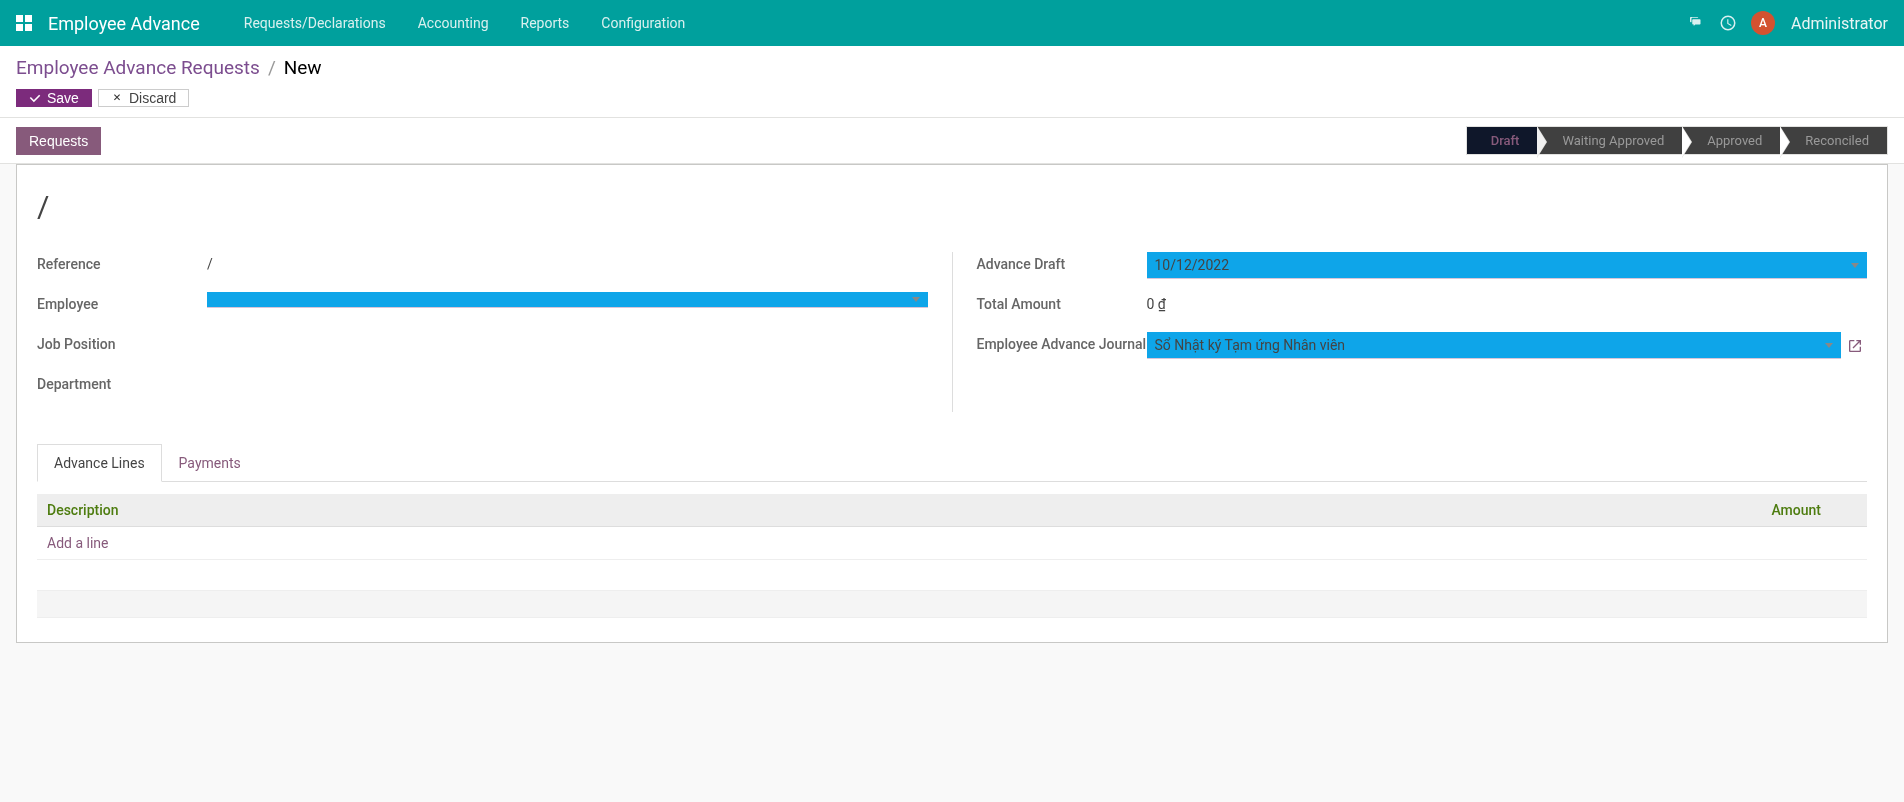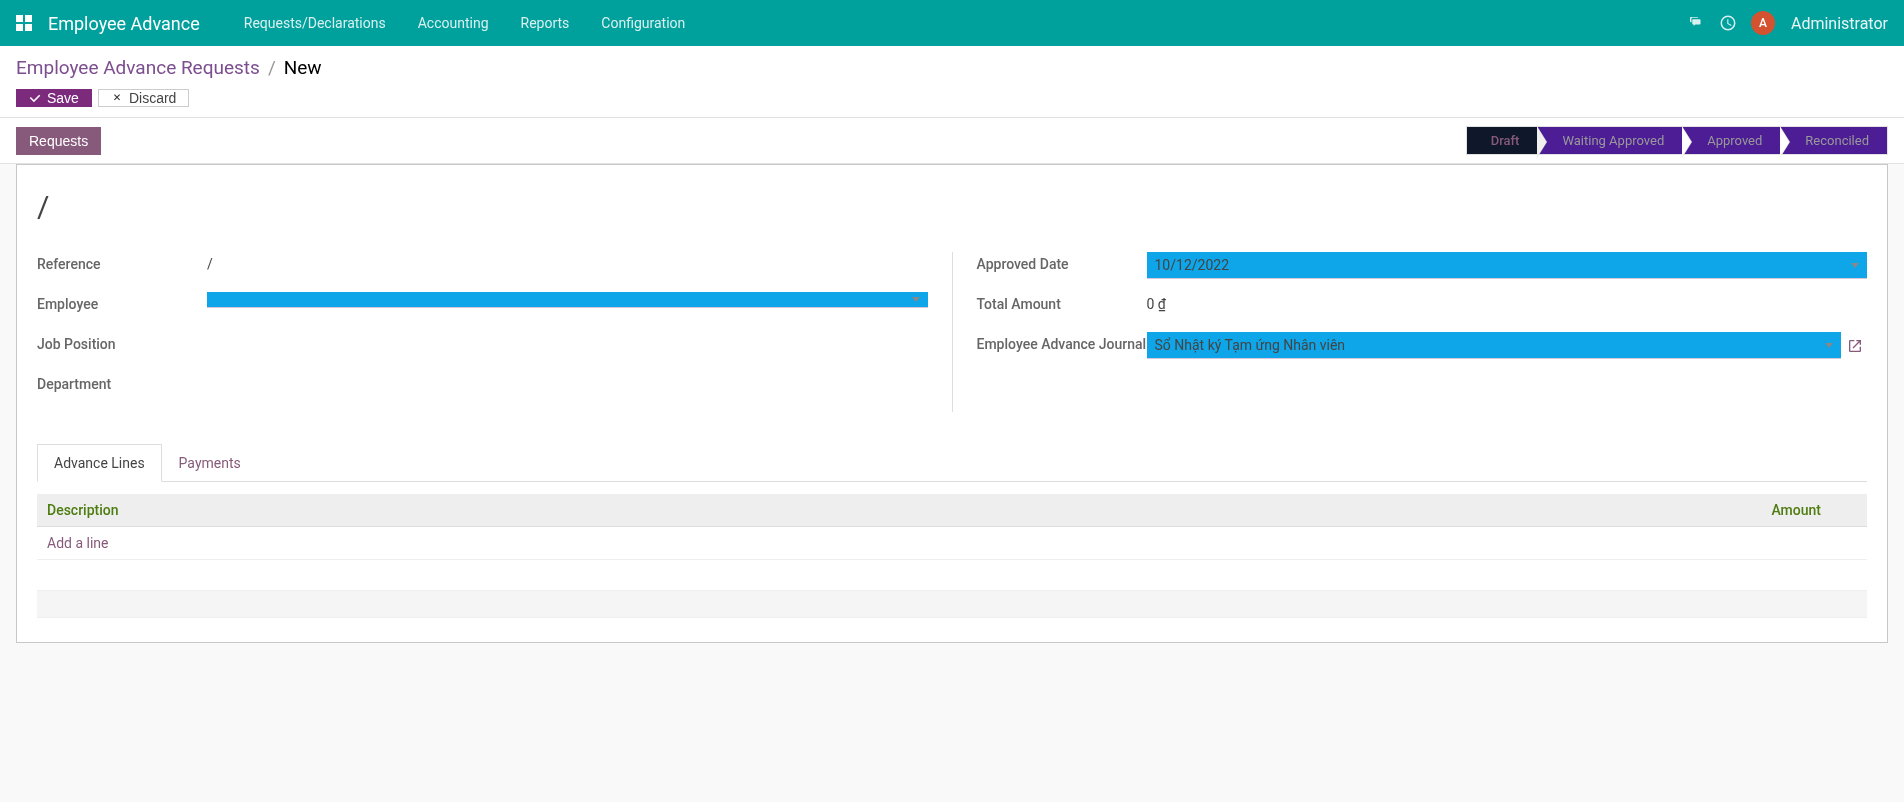--- a/index.html
+++ b/index.html
@@ -29,21 +29,21 @@
 .btn-primary { background: #7c2b7c; color: #fff; border-color: #7c2b7c; }
 .btn-secondary { background: #fff; color: #444; border: 1px solid #ccc; }
 .btn svg { width: 12px; height: 12px; }
 .btn-primary svg { fill: #fff; }
 .btn-secondary svg { fill: #333; }
 
 
 .statusbar-row { display: flex; align-items: center; padding: 8px 16px; background: #fff; border-bottom: 1px solid #e2e2e0; }
 .btn-confirm { background: #875a7b; color: #fff; border: 1px solid #875a7b; padding: 5px 12px; font-size: 14px; cursor: pointer; }
 .statusbar { margin-left: auto; display: flex; align-items: center; }
-.status-step { position: relative; padding: 6px 18px 6px 24px; font-size: 13px; color: #999; background: #4c1d95; border: 1px solid #e2e2e0; border-left: none; cursor: pointer; }
+.status-step { position: relative; padding: 6px 18px 6px 24px; font-size: 13px; color: #999; background: #404040; border: 1px solid #e2e2e0; border-left: none; cursor: pointer; }
 .status-step:first-child { border-left: 1px solid #e2e2e0; }
 .status-step.active { color: #875a7b; font-weight: 500; background: #0f172a; }
 .status-step::after { content: ""; position: absolute; right: -9px; top: 0; width: 0; height: 0; border-top: 15px solid transparent; border-bottom: 15px solid transparent; border-left: 9px solid #fff; z-index: 2; }
 .status-step.active::after { border-left-color: #f0f0f0; }
 .status-step::before { content: ""; position: absolute; right: -10px; top: -1px; width: 0; height: 0; border-top: 16px solid transparent; border-bottom: 16px solid transparent; border-left: 10px solid #e2e2e0; z-index: 1; }
 .status-step:last-child::after, .status-step:last-child::before { display: none; }
 
 
 .sheet-bg { padding: 0 16px 16px; }
 .sheet { background: #fff; border: 1px solid #c8c8c6; padding: 24px 20px; max-width: 100%; }
@@ -167,21 +167,21 @@
           <div class="form-value readonly-val"></div>
         </div>
         <div class="form-row">
           <div class="form-label">Department</div>
           <div class="form-value readonly-val"></div>
         </div>
       </div>
 
       <div class="form-col">
         <div class="form-row">
-          <div class="form-label">Approved Date</div>
+          <div class="form-label">Advance Draft</div>
           <div class="form-value">
             <div class="select-input">
               <span>10/12/2022</span>
               <span class="caret-down"></span>
             </div>
           </div>
         </div>
         <div class="form-row">
           <div class="form-label">Total Amount</div>
           <div class="form-value readonly-val">0 ₫</div>

